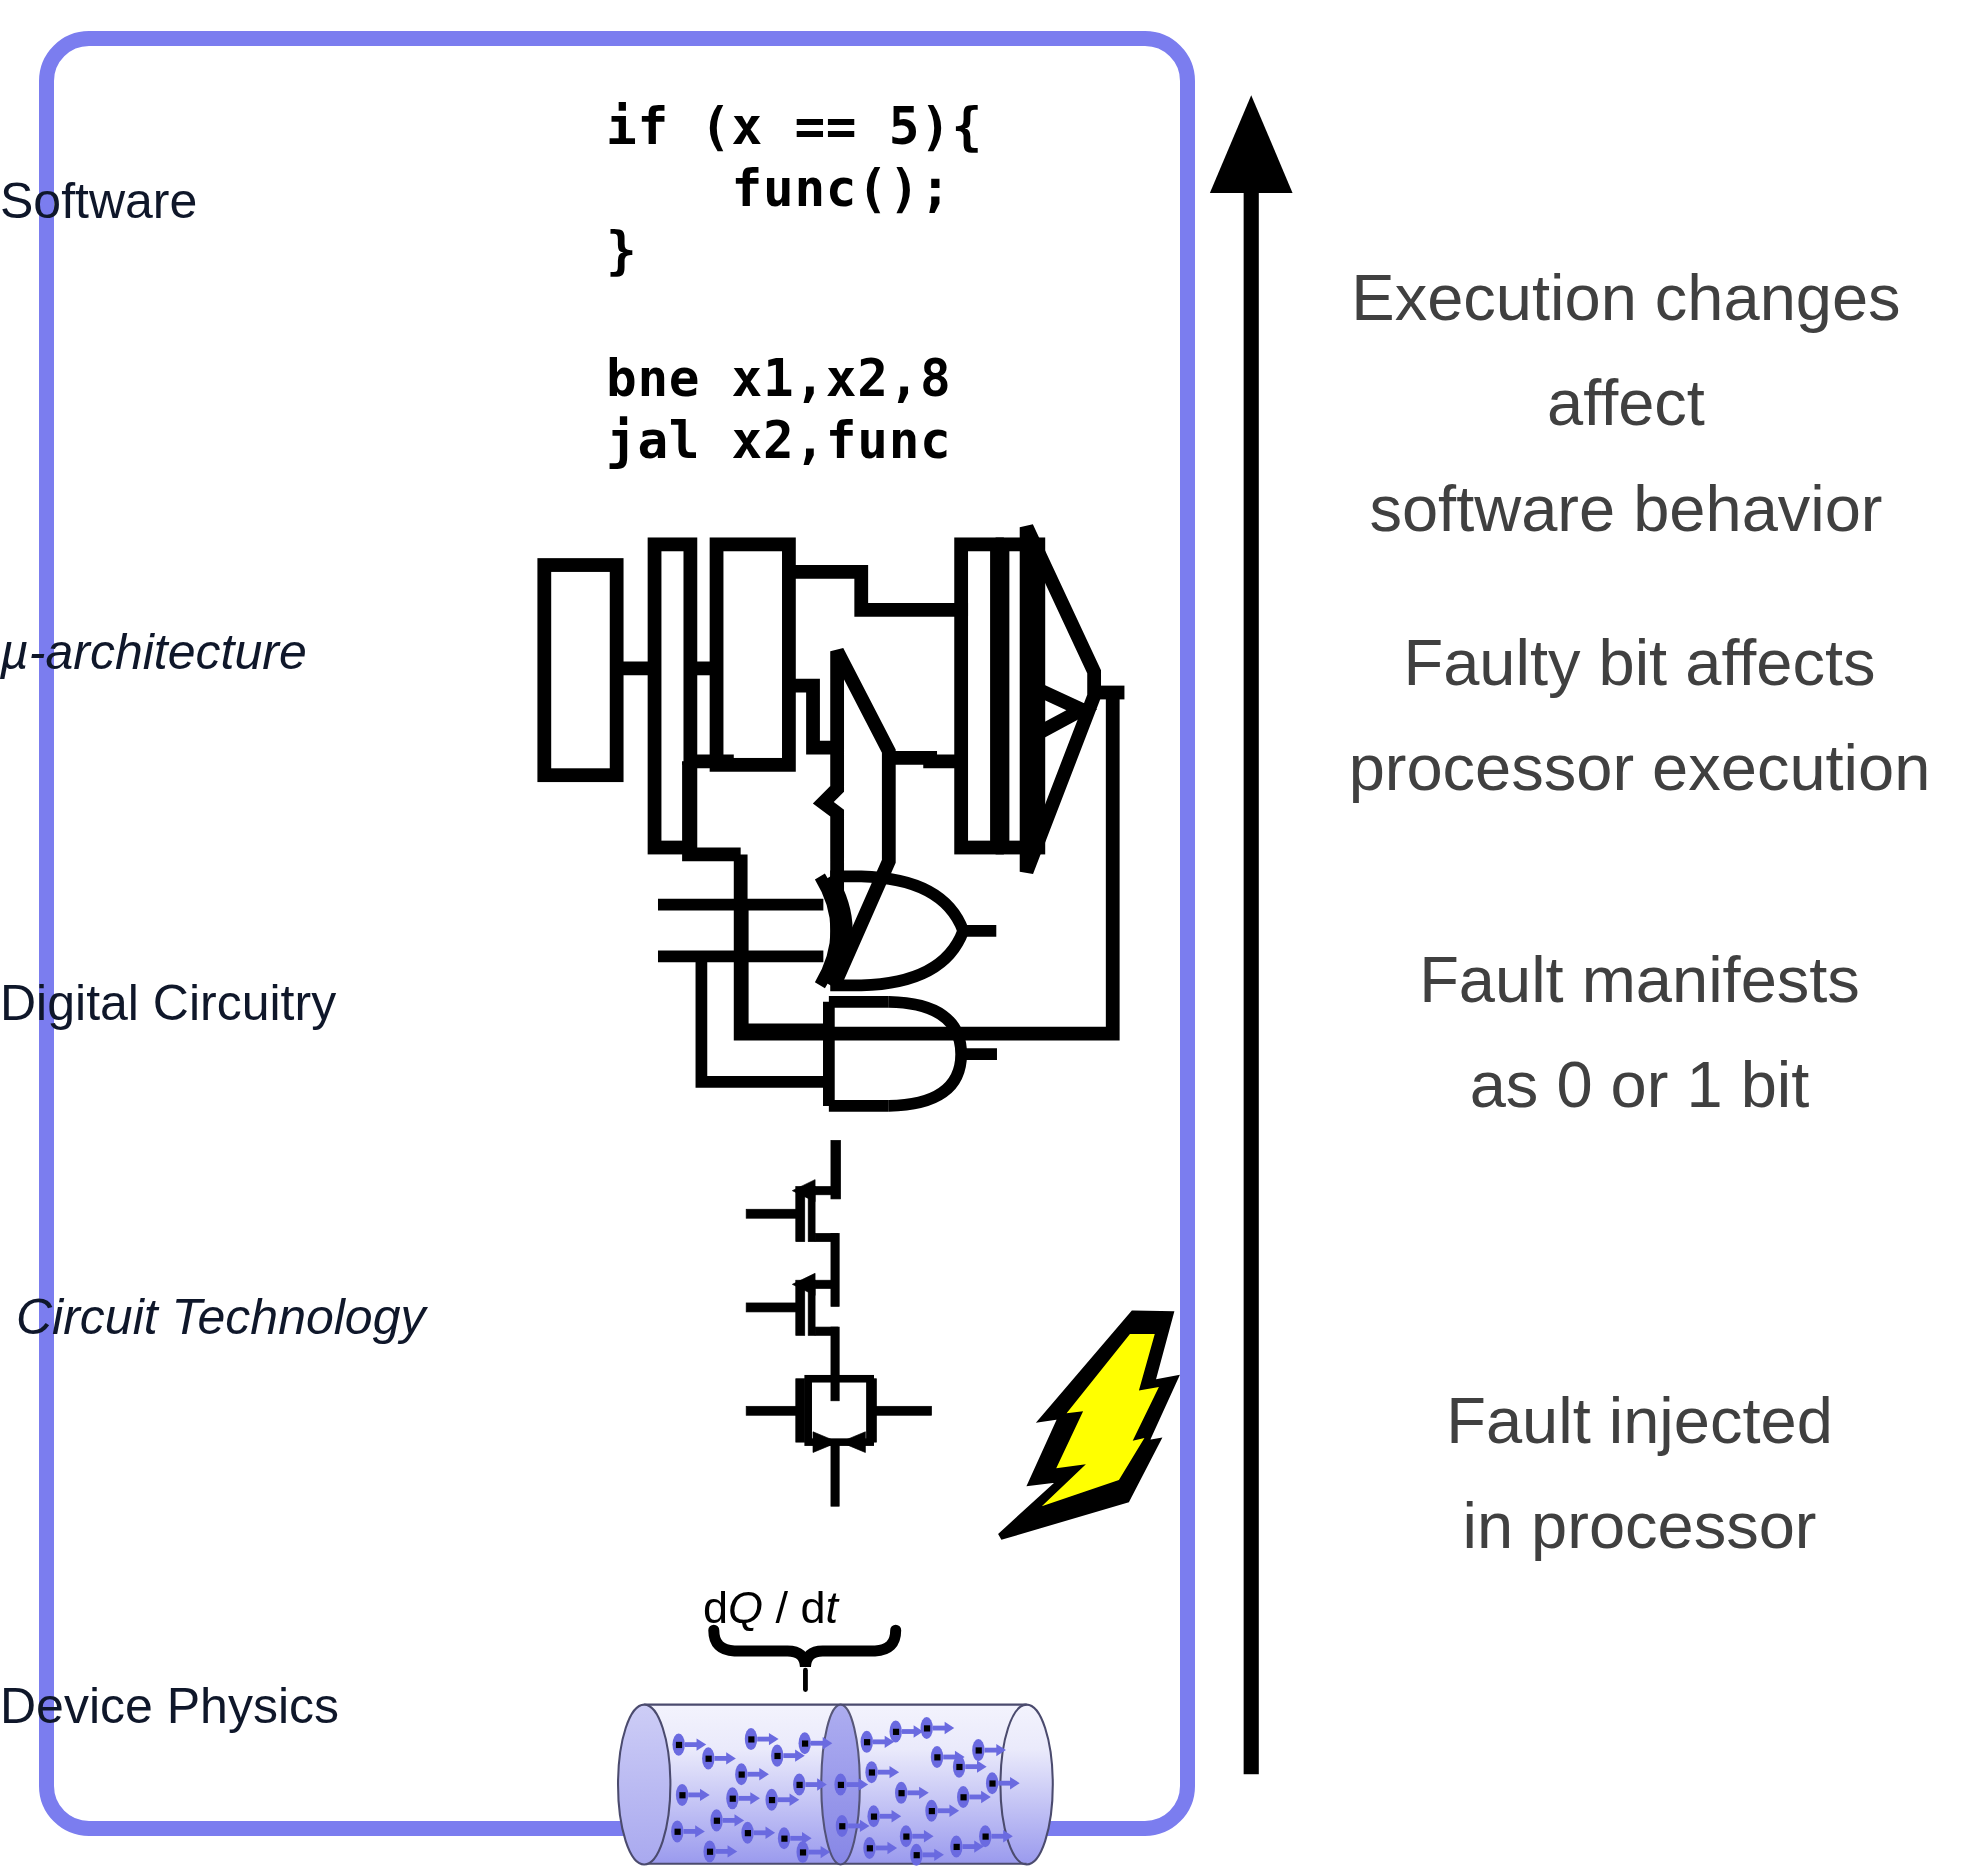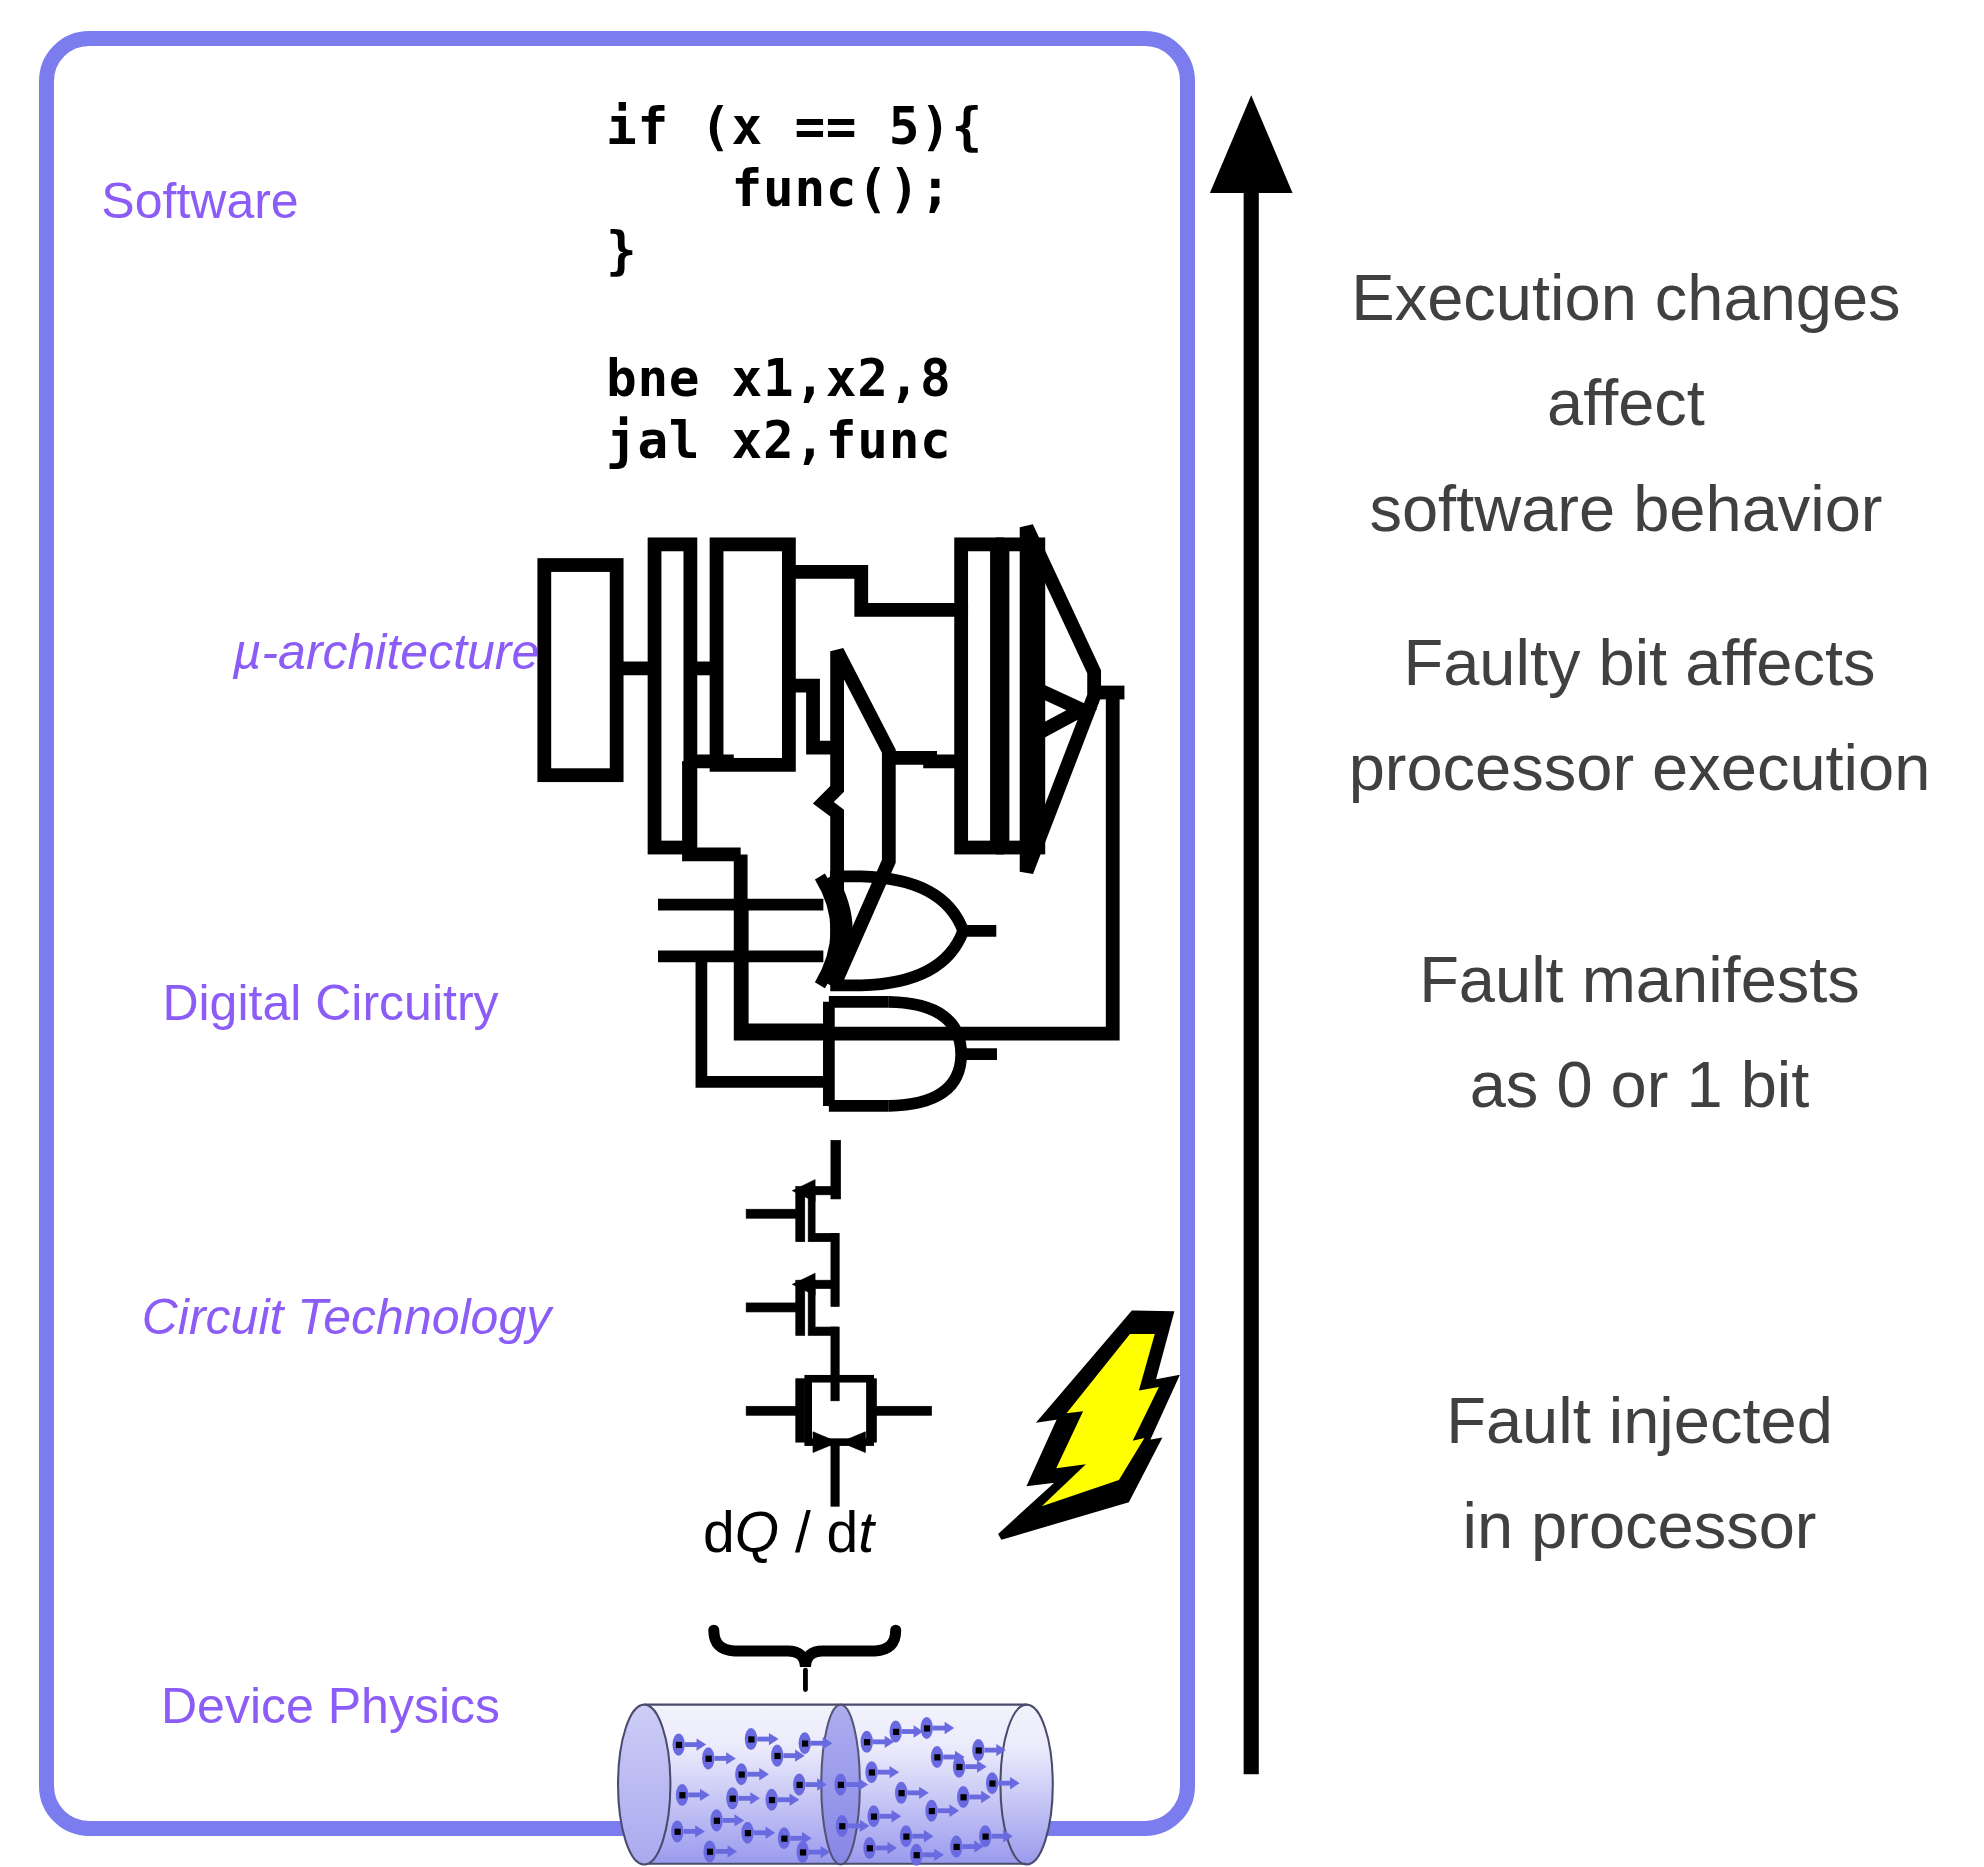--- a/index.html
+++ b/index.html
@@ -30,23 +30,23 @@
     height: 1805px;
     border: 15px solid #7b7def;
     border-radius: 50px;
     box-sizing: border-box;
     background: transparent;
   }
 
   
   .layer-label {
     font-size: 50px;
-    color: #8b5cf6;
+    color: #0f172a;
     white-space: nowrap;
-    text-align: center;
+    text-align: left;
     line-height: 1;
   }
 
   
   .code-block {
     font-family: "DejaVu Sans Mono", "Liberation Mono", monospace;
     font-size: 51px;
     color: #000000;
     white-space: pre;
     line-height: 1.22;
@@ -311,18 +311,18 @@
         <use href="#chargeCarrier" x="1392" y="2564"></use>
         <use href="#chargeCarrier" x="1398" y="2608"></use>
         <use href="#chargeCarrier" x="1420" y="2540"></use>
         <use href="#chargeCarrier" x="1430" y="2665"></use>
         <use href="#chargeCarrier" x="1440" y="2588"></use>
         <use href="#chargeCarrier" x="1330" y="2692"></use>
       </g>
     </g>
   </svg>
 
-  <div class="abs" style="left:703px; top:1499px; font-size:57px; color:#000; white-space:nowrap;">
+  <div class="abs" style="left:703px; top:1582px; font-size:45px; color:#000; white-space:nowrap;">
     <span>d</span><span style="font-style:italic;">Q</span><span> / </span><span>d</span><span style="font-style:italic;">t</span>
   </div>
 
 </div>
 
 
 </body></html>

